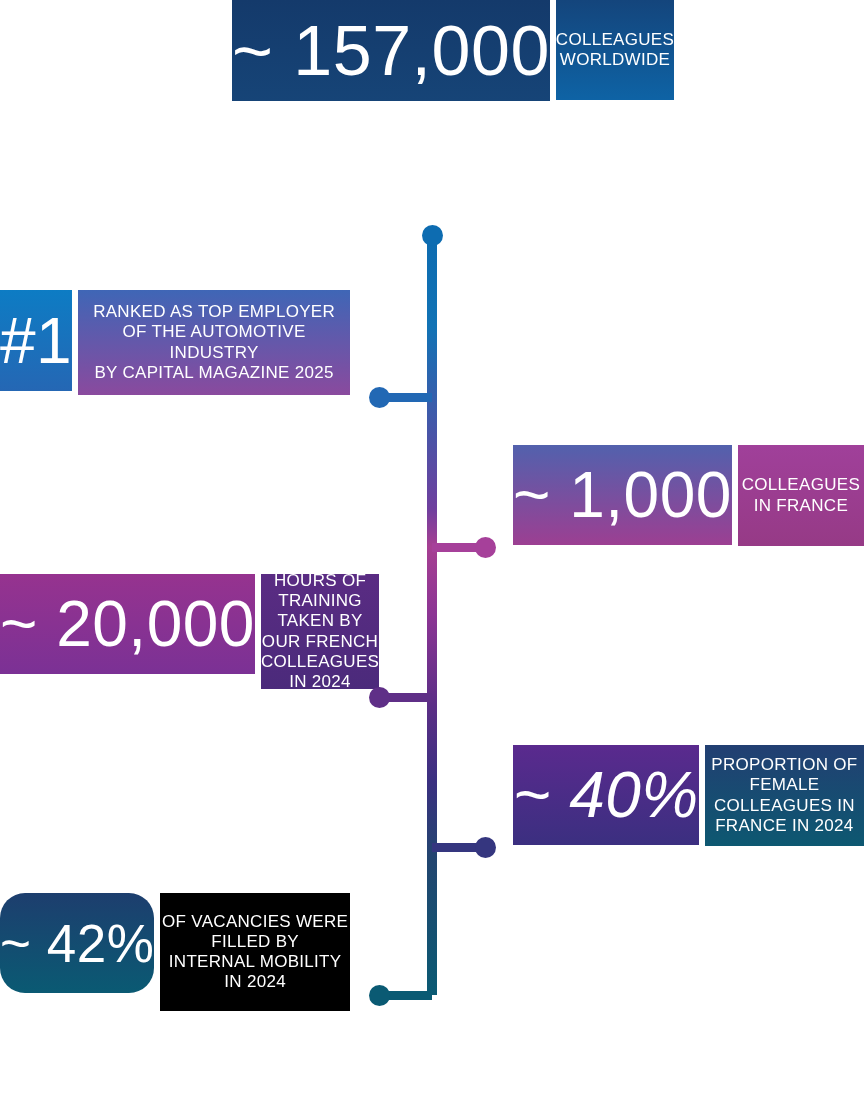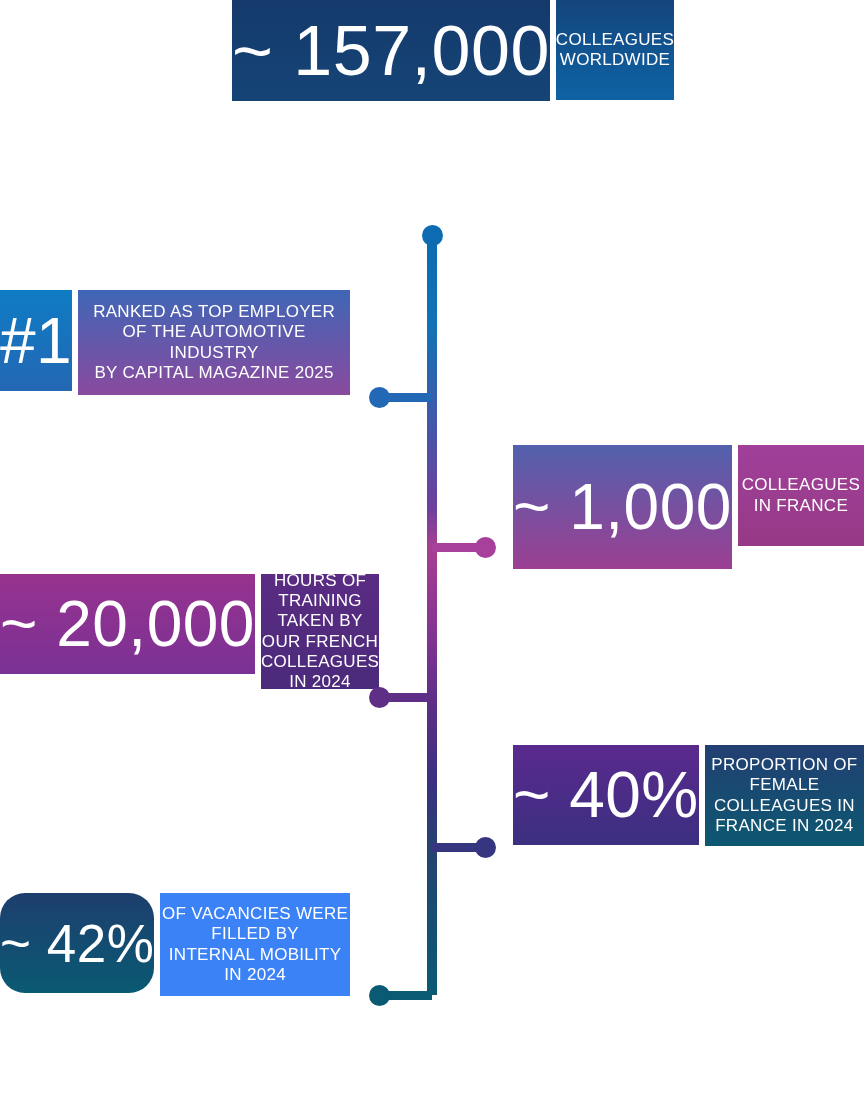--- a/index.html
+++ b/index.html
@@ -33,45 +33,45 @@
 
   
   #card-rank{left:0;top:290px;width:350px;height:210px;}
   #card-rank .num{height:101px;font-size:64px;
     background:linear-gradient(180deg,#0d7cc4 0%,#2567b4 100%);}
   #card-rank .lbl{height:105px;font-size:17px;
     background:linear-gradient(180deg,#3f66b6 0%,#8a4a9e 100%);}
 
   
   #card-france{left:513px;top:445px;width:351px;height:205px;}
-  #card-france .num{height:124px;font-size:64px;
+  #card-france .num{height:100px;font-size:64px;
     background:linear-gradient(180deg,#5261ad 0%,#9c3f92 100%);}
   #card-france .lbl{height:101px;font-size:17px;
     background:linear-gradient(180deg,#a0409a 0%,#963a86 100%);}
 
   
   #card-training{left:0;top:574px;width:350px;height:205px;}
   #card-training .num{height:100px;font-size:64px;
     background:linear-gradient(180deg,#96338f 0%,#7b3195 100%);}
   #card-training .lbl{height:115px;font-size:17px;
     background:linear-gradient(180deg,#5a2c83 0%,#4b2a7b 100%);}
 
   
   #card-female{left:513px;top:745px;width:351px;height:205px;}
   #card-female .num{height:100px;font-size:64px;
-    background:linear-gradient(180deg,#5a2a8e 0%,#3b2f80 100%);}
+    background:linear-gradient(180deg,#5a2a8e 0%,#3b2f80 100%);font-style:italic;}
   #card-female .lbl{height:101px;font-size:17px;
     background:linear-gradient(180deg,#223f72 0%,#0d5871 100%);}
 
   
   #card-mobility{left:0;top:893px;width:350px;height:207px;}
   #card-mobility .num{height:100px;font-size:53px;
     background:linear-gradient(180deg,#1d3e6e 0%,#0a5a73 100%);border-radius:25px;}
-  #card-mobility .lbl{height:103px;font-size:17px;
-    background:#3b82f6;}
+  #card-mobility .lbl{height:118px;font-size:17px;
+    background:#000000;}
 
   
   .line{position:absolute;}
   #spine{left:427px;top:235px;width:10px;height:760px;
     background:linear-gradient(180deg,
       #0d6bb0 0%, #1173b5 12%, #6f3f9e 36%, #a63f92 41%,
       #8c3594 50%, #5b2e86 62%, #3a3080 72%, #22456f 82%, #0a5a73 100%);}
   .branch{position:absolute;height:9px;}
   #branch-rank{left:379px;top:393px;width:53px;background:#2268b4;}
   #branch-france{left:432px;top:543px;width:53px;background:#a6409a;}

